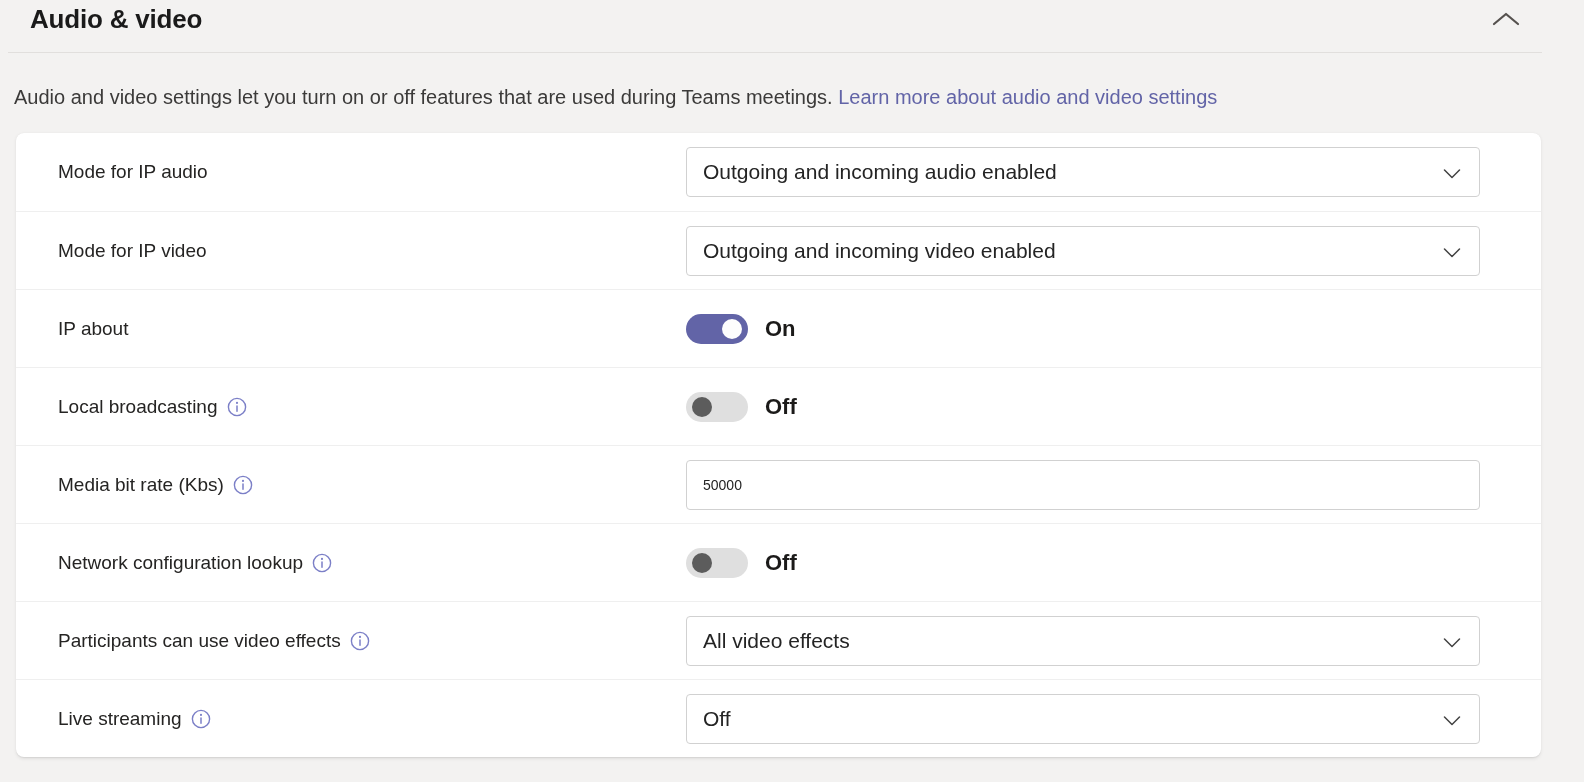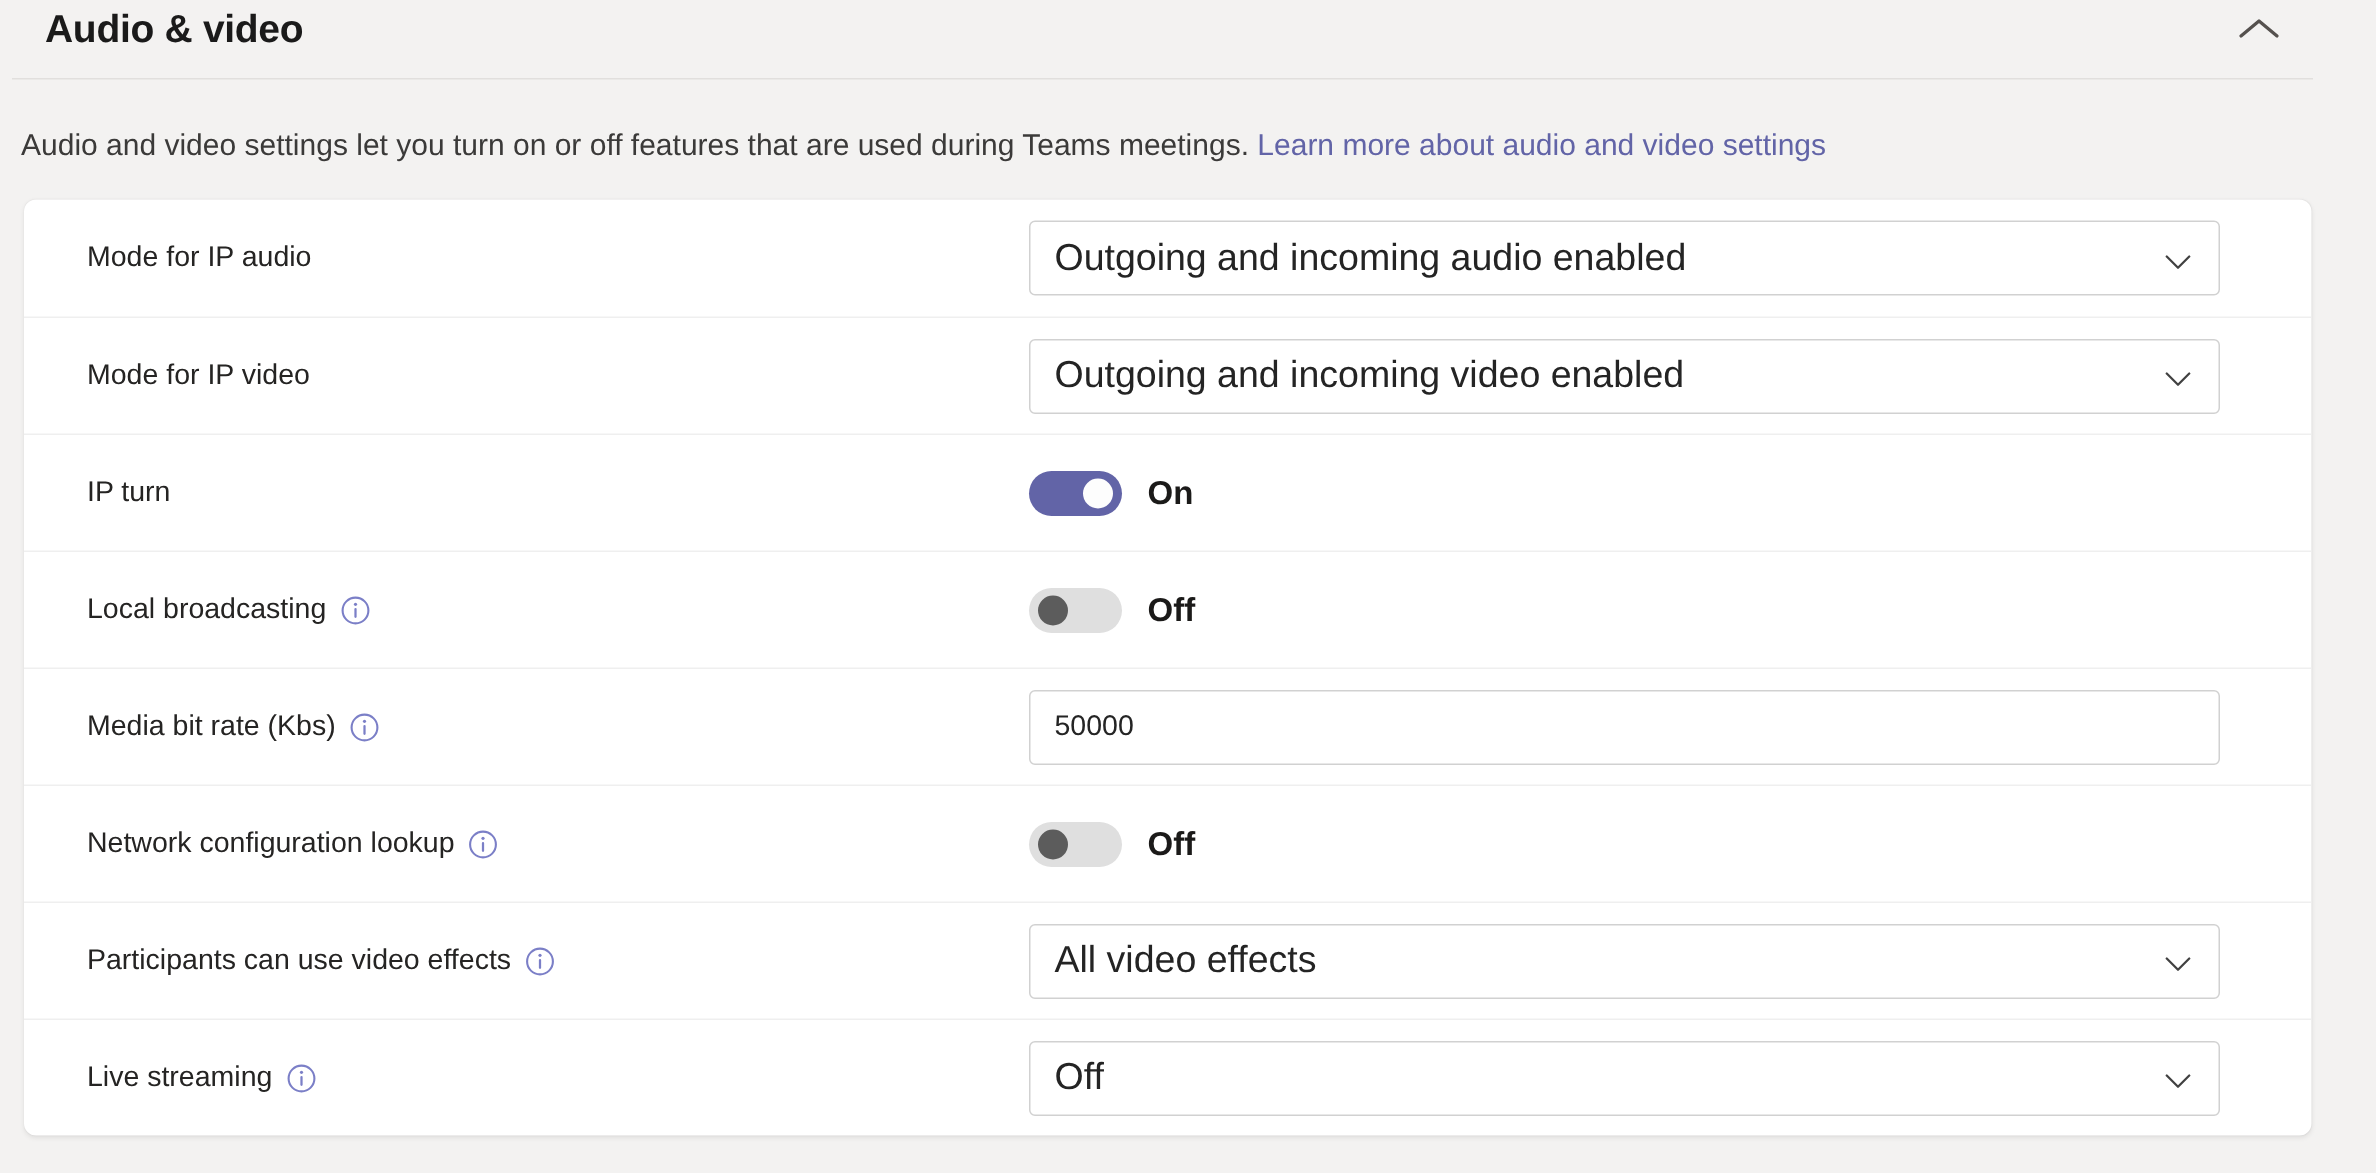--- a/index.html
+++ b/index.html
@@ -65,27 +65,27 @@
     background:none;border:none;padding:0;cursor:pointer;line-height:0;
   }
   .control-cell{
     flex:1;display:flex;align-items:center;
   }
   .dropdown{
     width:794px;height:50px;
     background:#fff;border:1px solid var(--control-border);border-radius:4px;
     display:flex;align-items:center;justify-content:space-between;
     padding:0 18px 0 16px;cursor:pointer;
-    font-size:25px;color:#242424;
+    font-size:21px;color:#242424;
   }
   .dropdown .chev{flex:0 0 auto;margin-left:12px;}
   .text-input{
     width:794px;height:50px;
     background:#fff;border:1px solid var(--control-border);border-radius:4px;
-    padding:0 16px;font-size:19px;color:#242424;
+    padding:0 16px;font-size:14px;color:#242424;
     font-family:"Liberation Sans","DejaVu Sans",sans-serif;
     outline:none;
   }
   .toggle{
     position:relative;width:62px;height:30px;border-radius:15px;
     border:none;cursor:pointer;flex:0 0 auto;
   }
   .toggle.on{background:var(--accent);}
   .toggle.off{background:var(--toggle-off-track);}
   .knob{
@@ -138,21 +138,21 @@
           <div class="dropdown">
             <span>Outgoing and incoming video enabled</span>
             <span class="chev"><svg width="18" height="10" viewBox="0 0 18 10">
                 <path d="M1.5 1 L9 8.5 L16.5 1" fill="none" stroke="#424242" stroke-width="1.5" stroke-linecap="round" stroke-linejoin="round"></path>
               </svg></span>
           </div>
         </div>
       </div>
       <div class="row">
         <div class="label-cell">
-          <span>IP turn</span>
+          <span>IP about</span>
         </div>
         <div class="control-cell">
           <button class="toggle on">
             <span class="knob"></span>
           </button>
           <span class="toggle-status">On</span>
         </div>
       </div>
       <div class="row">
         <div class="label-cell">

